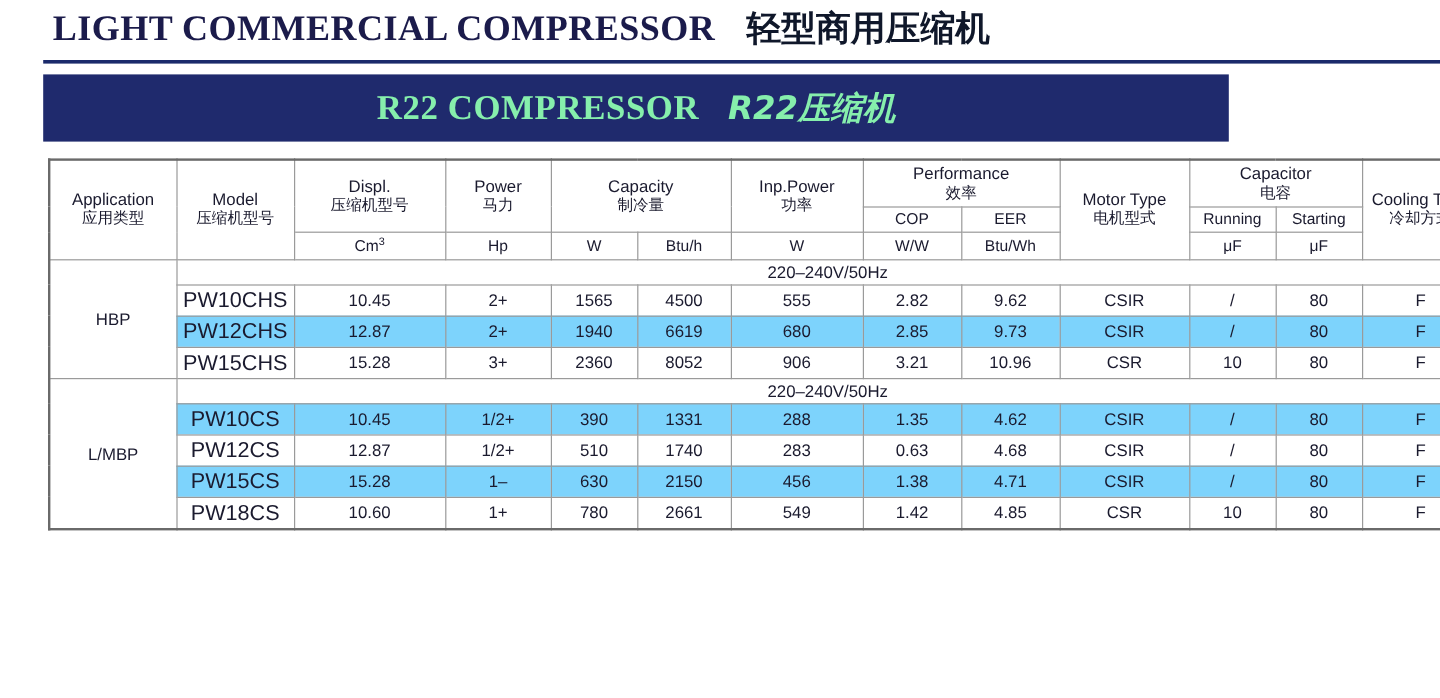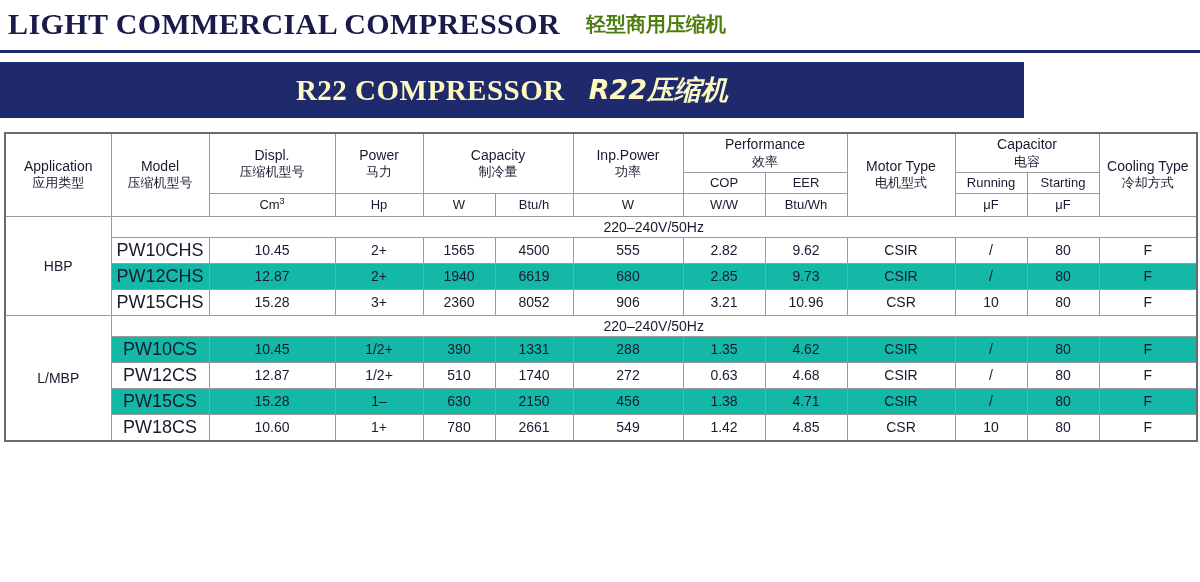--- a/index.html
+++ b/index.html
@@ -12,60 +12,61 @@
     height: 582px;
     font-family: "Liberation Sans", sans-serif;
     color: #1a1a2e;
     overflow: hidden;
   }
   .page {
     position: relative;
     width: 1024px;
     height: 582px;
     box-sizing: border-box;
+    padding-left: 36px;
   }
 
   
   .top-heading {
     padding: 4px 0 0 8px;
     height: 40px;
     display: flex;
     align-items: center;
     white-space: nowrap;
   }
   .top-heading .en {
     font-family: "Liberation Serif", serif;
     font-weight: bold;
     font-size: 30px;
     letter-spacing: 0.4px;
     color: #1b1b4b;
   }
   .top-heading .cn {
     font-family: "DejaVu Sans", sans-serif;
     font-weight: bold;
-    font-size: 20px;
-    color: #4d7c0f;
+    font-size: 29px;
+    color: #0f172a;
     margin-left: 26px;
   }
   .rule {
     height: 3px;
     background: #1b2a6b;
     margin: 6px 0 0 0;
     width: 1200px;
   }
 
   
   .banner {
     margin-top: 9px;
     height: 56px;
     background: #1f2a6d;
     display: flex;
     align-items: center;
     justify-content: center;
-    color: #fef9c3;
+    color: #86efac;
     white-space: nowrap;
   }
   .banner .en {
     font-family: "Liberation Serif", serif;
     font-weight: bold;
     font-size: 29px;
     letter-spacing: 0.5px;
   }
   .banner .cn {
     font-family: "DejaVu Sans", sans-serif;
@@ -116,21 +117,21 @@
   .app-cell {
     font-weight: bold;
     font-size: 14px;
   }
   .volt-cell {
     text-align: left;
     padding-left: 16px;
     font-size: 14px;
   }
   .row-alt td {
-    background: #14b8a6;
+    background: #7dd3fc;
   }
   .model-cell {
     font-size: 18px;
   }
   .data-cell {
     font-size: 14px;
   }
   .thick-top > td, .thick-top > th {
     border-top: 2px solid #5a5a5a;
   }
@@ -305,21 +306,21 @@
           <td class="data-cell">/</td>
           <td class="data-cell">80</td>
           <td class="data-cell">F</td>
         </tr>
         <tr>
           <td class="model-cell">PW12CS</td>
           <td class="data-cell">12.87</td>
           <td class="data-cell">1/2+</td>
           <td class="data-cell">510</td>
           <td class="data-cell">1740</td>
-          <td class="data-cell">272</td>
+          <td class="data-cell">283</td>
           <td class="data-cell">0.63</td>
           <td class="data-cell">4.68</td>
           <td class="data-cell">CSIR</td>
           <td class="data-cell">/</td>
           <td class="data-cell">80</td>
           <td class="data-cell">F</td>
         </tr>
         <tr class="row-alt">
           <td class="model-cell">PW15CS</td>
           <td class="data-cell">15.28</td>

